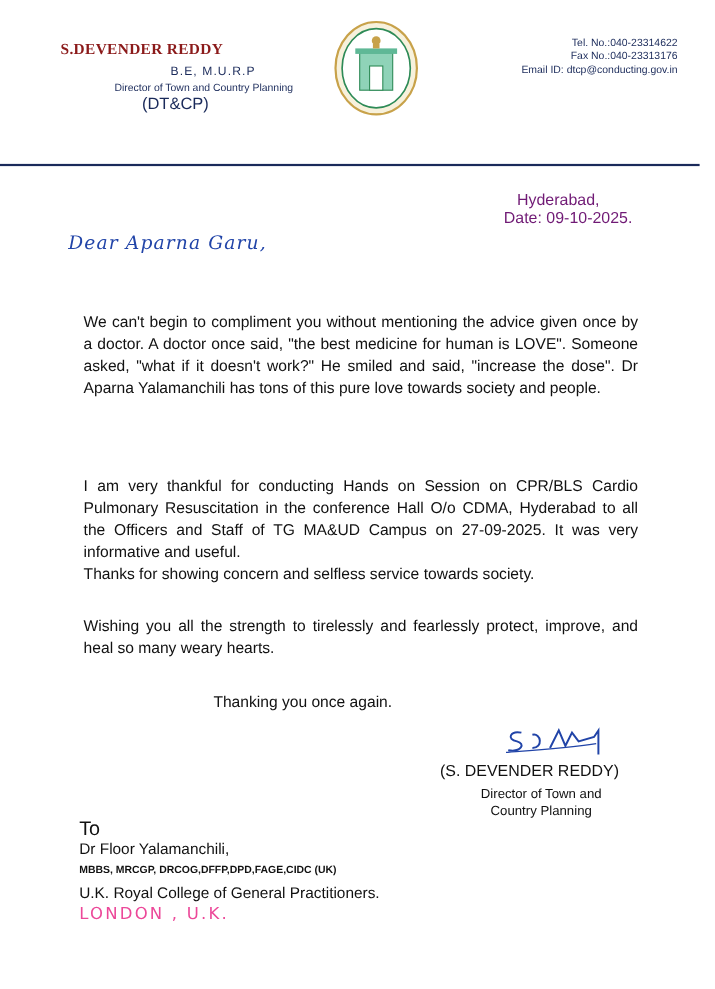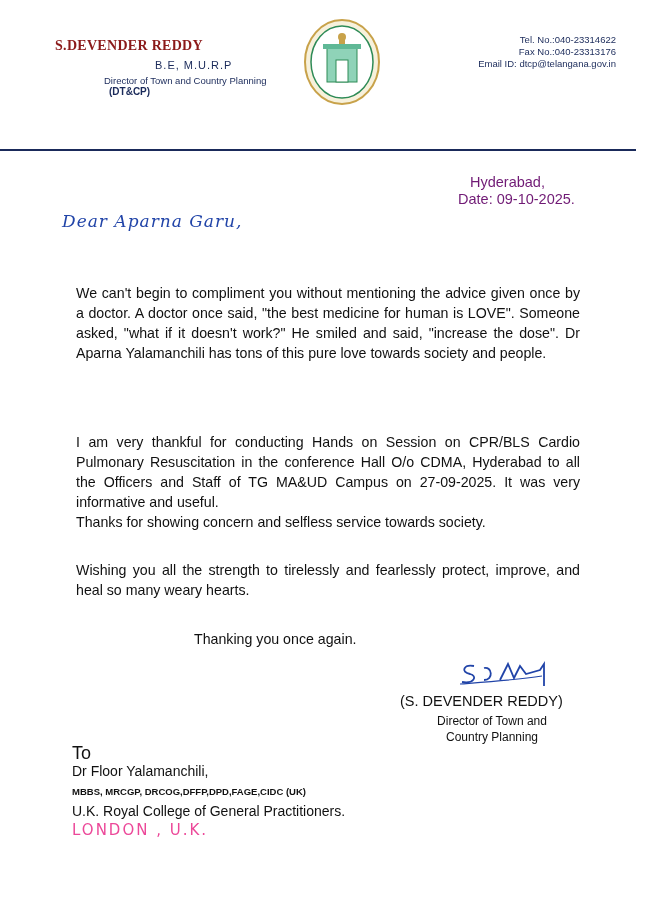--- a/index.html
+++ b/index.html
@@ -1,21 +1,21 @@
 <!DOCTYPE html>
 <html><head>
 <meta charset="utf-8">
 <style>
   html, body { margin:0; padding:0; background:#ffffff; }
   body { width:650px; height:899px; position:relative; overflow:hidden; font-family:"Liberation Sans", sans-serif; color:#111; }
   .abs { position:absolute; }
   .name { left:55px; top:38px; font-family:"Liberation Serif", serif; font-weight:bold; font-size:14px; color:#8b1a1a; letter-spacing:0.3px; }
   .quals { left:155px; top:59px; font-size:11px; color:#1a2a5a; letter-spacing:1px; }
   .desig { left:64px; top:75px; font-size:9.5px; color:#1a2a5a;padding-left:40px; }
-  .desig2 { left:109px; top:86px; font-size:10px; color:#1a2a5a;font-weight:bold; }
+  .desig2 { left:129px; top:86px; font-size:15px; color:#1a2a5a; }
   .contact { right:34px; top:34px; text-align:right; font-size:9.5px; color:#1a2a5a; line-height:12px; }
   .emblem { left:303px; top:18px; width:78px; height:88px; }
   .addr { left:60px; top:120px; width:590px; text-align:center; font-size:10.5px; color:#1a2a5a; line-height:13px; }
   .rule { left:0; top:149px; width:636px; height:2px; background:#1a2a5a; }
   .place { left:470px; top:174px; font-size:14.5px; color:#701a75; line-height:17px; }
   .salutation { left:62px; top:211px; font-family:"DejaVu Serif", serif; font-style:italic; font-size:17px; color:#2144a8; letter-spacing:1px; }
   .para { left:76px; width:504px; font-size:14.2px; line-height:20px; text-align:justify; color:#111; }
   .p1 { top:283px; }
   .p2 { top:432px; }
   .p3 { top:512px; }
@@ -46,21 +46,21 @@
     <rect x="33" y="42" width="12" height="22" fill="#ffffff" stroke="#2e8b57" stroke-width="1"></rect>
     <rect x="20" y="26" width="38" height="5" fill="#5fb896"></rect>
     <circle cx="39" cy="19" r="4" fill="#c8a24a"></circle>
     <rect x="36" y="22" width="6" height="4" fill="#c8a24a"></rect>
   </svg>
 </div>
 
 <div class="abs contact">
   <div>Tel. No.:040-23314622</div>
   <div>Fax No.:040-23313176</div>
-  <div>Email ID: dtcp@telangana.gov.in</div>
+  <div>Email ID: dtcp@conducting.gov.in</div>
 </div>
 
 <div class="abs addr">
 </div>
 <div class="abs rule"></div>
 
 <div class="abs place">
   <div>Hyderabad,</div>
   <div style="margin-left:-12px">Date: 09-10-2025.</div>
 </div>

